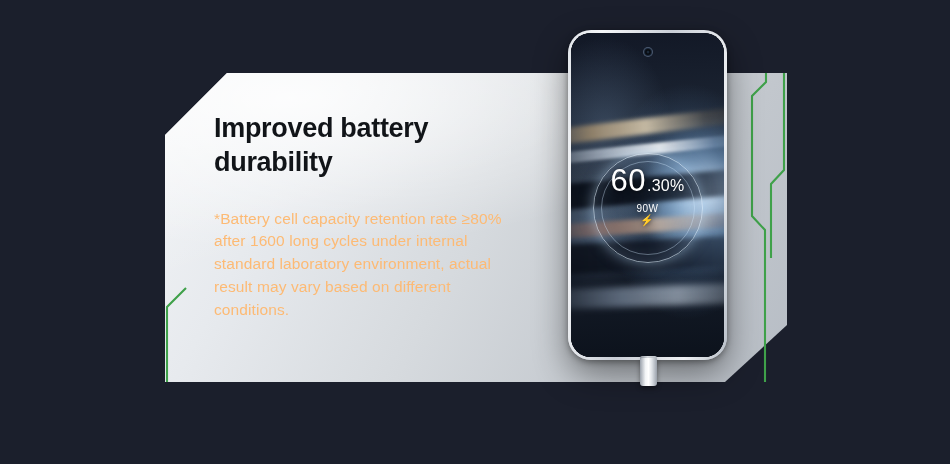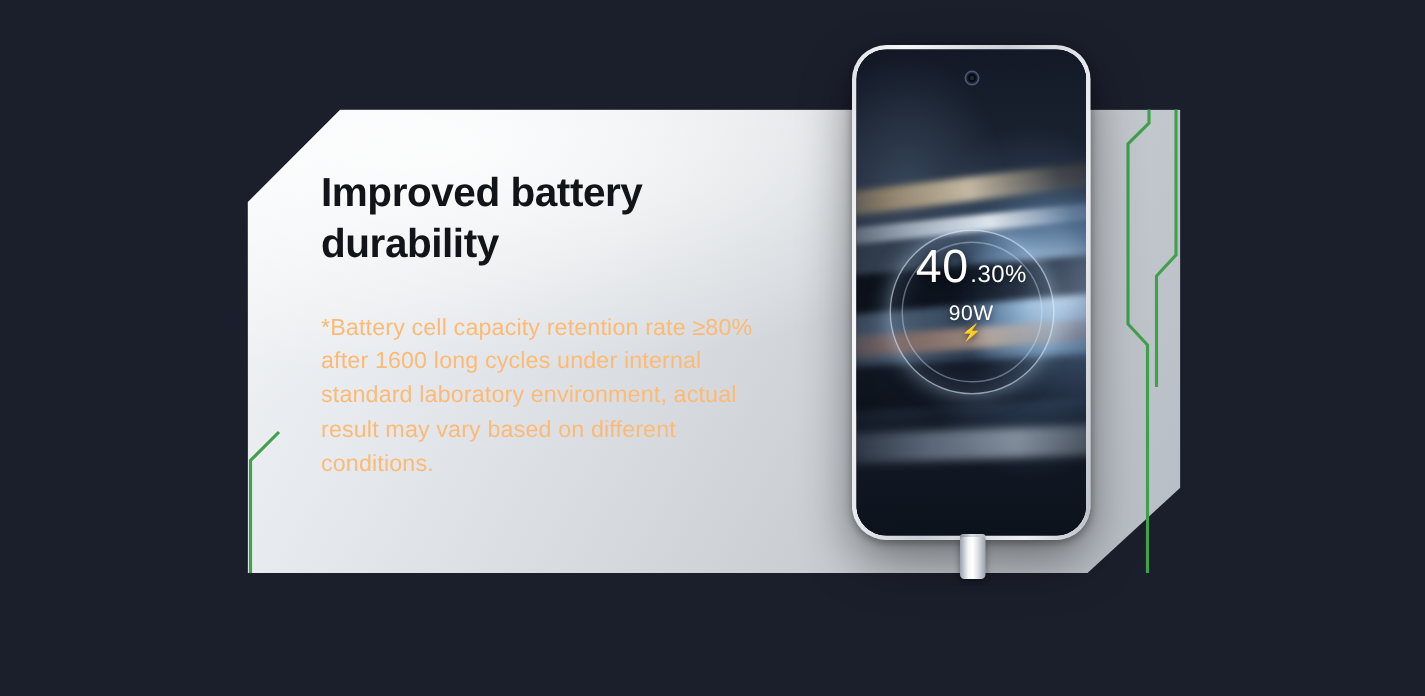--- a/index.html
+++ b/index.html
@@ -95,21 +95,21 @@
     border:1px solid rgba(210,234,255,.38);
   }
   .charge-info{
     position:absolute;left:0;right:0;top:50%;transform:translateY(-50%);
     text-align:center;color:#fff;
     text-shadow:0 1px 5px rgba(0,0,0,.6);
   }
   .pct-row{display:flex;align-items:baseline;justify-content:center;}
   .pct-main{font-size:31px;font-weight:300;letter-spacing:.5px;line-height:1;}
   .pct-dec{font-size:16px;font-weight:300;letter-spacing:.3px;margin-left:1px;}
-  .watt{font-size:14px;font-weight:400;letter-spacing:.4px;margin-top:7px;}
+  .watt{font-size:10px;font-weight:400;letter-spacing:.4px;margin-top:7px;}
   .bolt{font-size:11px;margin-top:1px;line-height:1;}
   
   .camera{
     position:absolute;left:50%;top:15px;transform:translateX(-50%);
     width:8px;height:8px;border-radius:50%;
     background:#05070b;
     box-shadow:0 0 0 1px rgba(120,140,170,.55), inset 0 0 2px rgba(90,130,180,.8);
   }
   .cam-dot{position:absolute;left:50%;top:50%;transform:translate(-50%,-50%);
     width:3px;height:3px;border-radius:50%;background:#1a2838;}
@@ -160,21 +160,21 @@
         <div class="streak s2"></div>
         <div class="streak s3"></div>
         <div class="streak s4"></div>
         <div class="streak s5"></div>
         <div class="streak s6"></div>
       </div>
       <div class="ring"></div>
       <div class="ring2"></div>
       <div class="charge-info">
         <div class="pct-row">
-          <span class="pct-main">40</span>
+          <span class="pct-main">60</span>
           <span class="pct-dec">.30%</span>
         </div>
         <div class="watt">90W</div>
         <div class="bolt">⚡</div>
       </div>
       <div class="camera">
         <div class="cam-dot"></div>
       </div>
     </div>
   </div>

